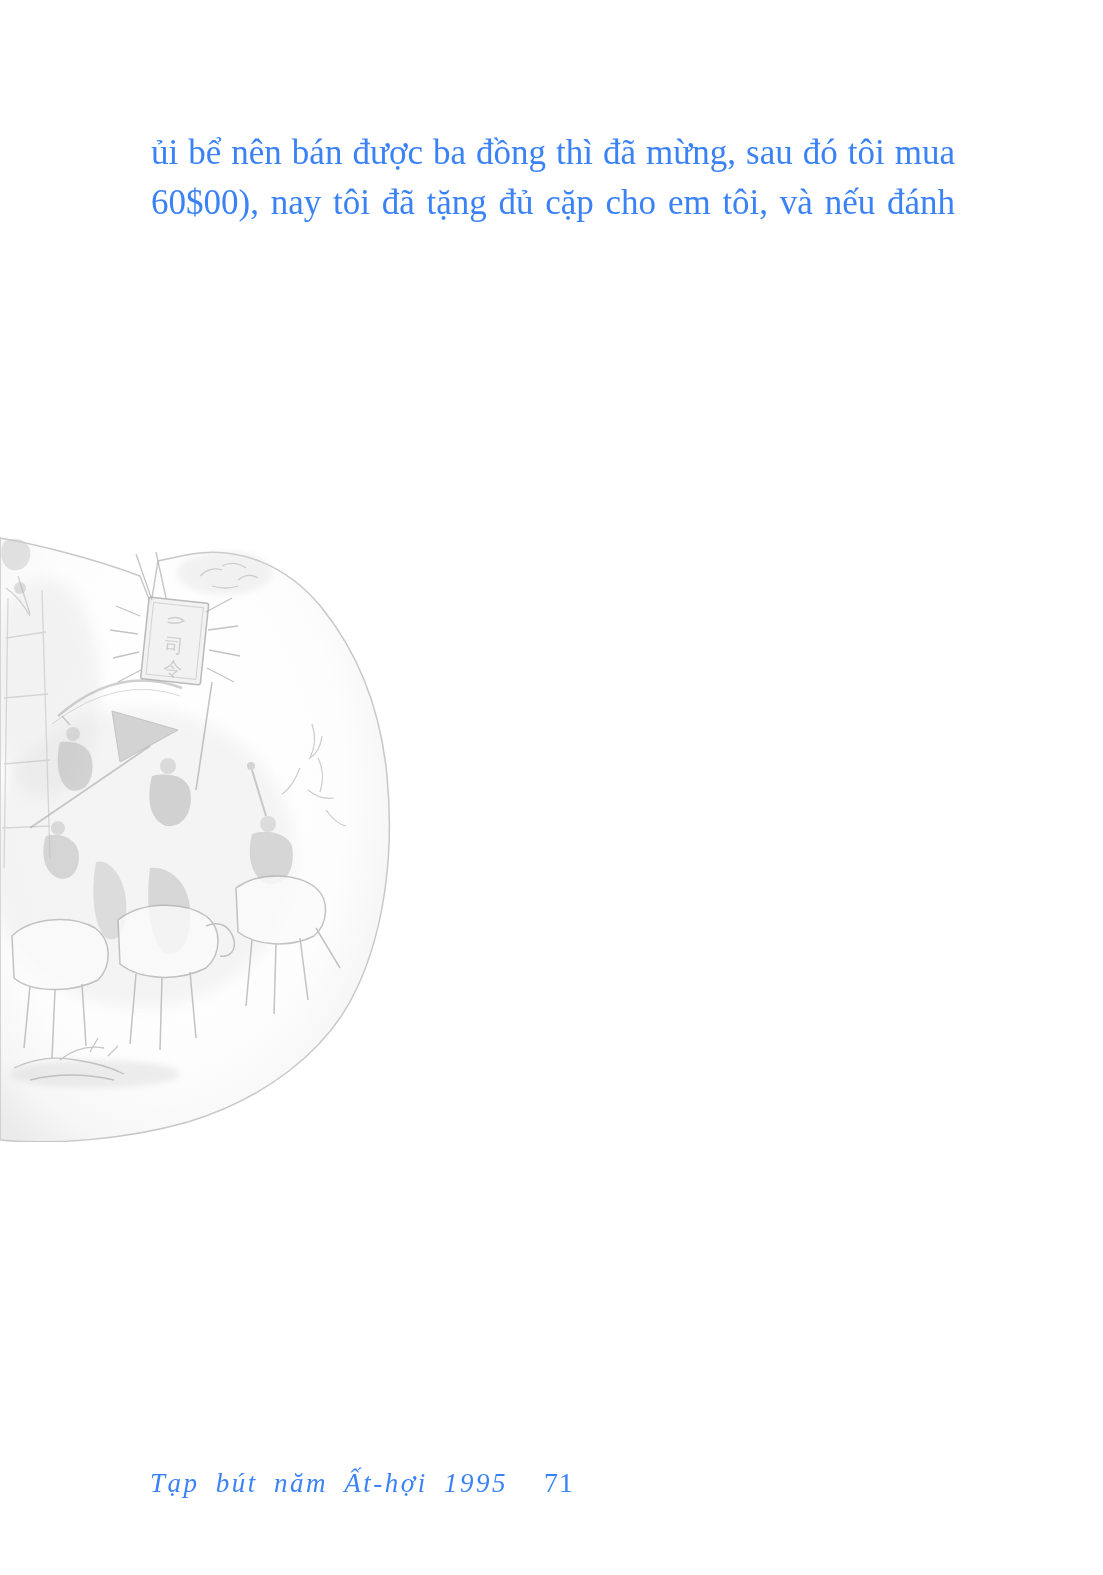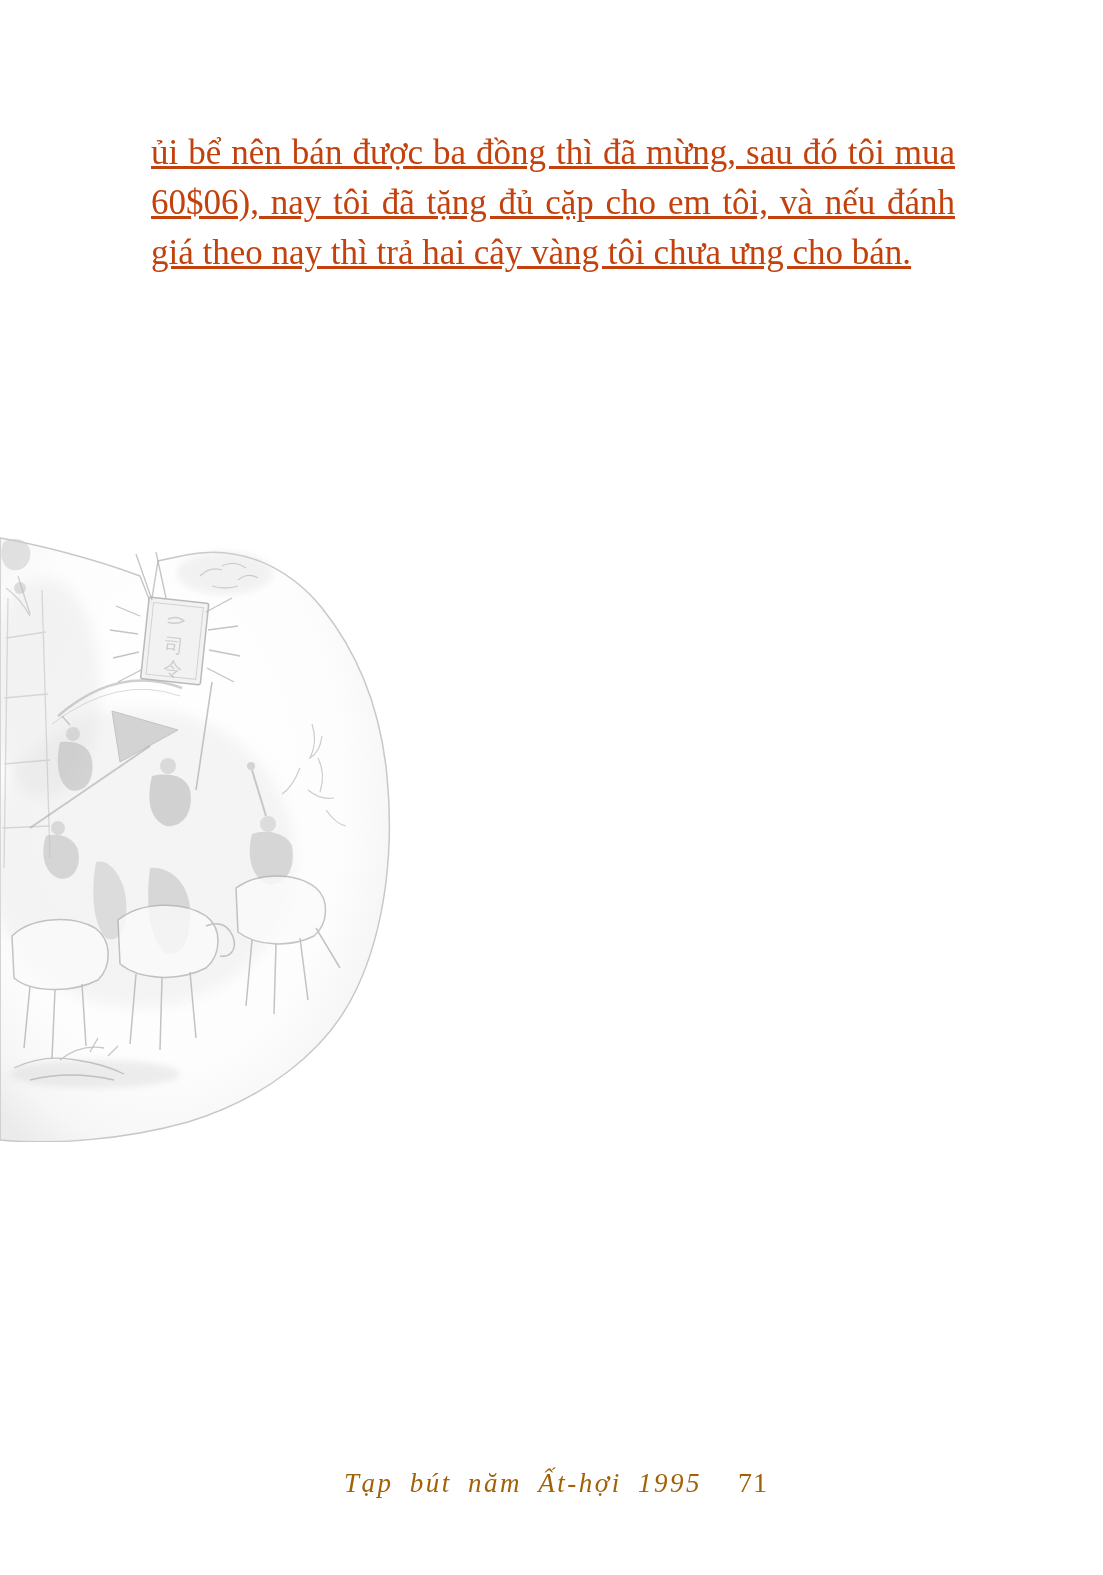--- a/index.html
+++ b/index.html
@@ -18,24 +18,23 @@
     position: absolute;
     inset: 0;
     background: #ffffff;
   }
   
   .paragraph {
     position: absolute;
     left: 151px;
     top: 128px;
     width: 804px;
-    color: #c2410c;
+    color: #3b82f6;
     font-size: 35px;
     line-height: 50px;
-    text-decoration: underline;
   }
   .pline {
     text-align: justify;
     text-align-last: justify;
   }
   .pline.last {
     text-align-last: left;
   }
   
   .figure {
@@ -52,22 +51,22 @@
     fill: #b0b0b0;
     opacity: 0.55;
     text-anchor: middle;
   }
   
   .footer {
     position: absolute;
     left: 150px;
     top: 1467px;
     width: 812px;
-    text-align: center;
-    color: #a16207;
+    text-align: left;
+    color: #3b82f6;
     white-space: nowrap;
   }
   .footer-title {
     font-style: italic;
     font-size: 27px;
     letter-spacing: 2.5px;
     word-spacing: 7px;
   }
   .footer-page {
     font-style: normal;
@@ -76,22 +75,21 @@
     letter-spacing: 1px;
   }
 </style>
 </head>
 <body>
 
 <div class="page">
 
   <div class="paragraph">
     <div class="pline">ủi bể nên bán được ba đồng thì đã mừng, sau đó tôi mua</div>
-    <div class="pline">60$06), nay tôi đã tặng đủ cặp cho em tôi, và nếu đánh</div>
-    <div class="pline last">giá theo nay thì trả hai cây vàng tôi chưa ưng cho bán.</div>
+    <div class="pline">60$00), nay tôi đã tặng đủ cặp cho em tôi, và nếu đánh</div>
   </div>
 
   <div class="figure" role="img" aria-label="Faded grayscale photograph of a broken porcelain jar fragment painted with warriors on horseback beneath a tattered command banner, with grass and shrubs sketched at the ground line">
     <svg width="392" height="614" viewBox="0 0 392 614" xmlns="http://www.w3.org/2000/svg">
       <defs>
         <radialGradient id="jarFill" cx="42%" cy="42%" r="68%">
           <stop offset="0%" stop-color="#ffffff"></stop>
           <stop offset="68%" stop-color="#fdfdfd"></stop>
           <stop offset="88%" stop-color="#f6f6f6"></stop>
           <stop offset="100%" stop-color="#ebebeb"></stop>

